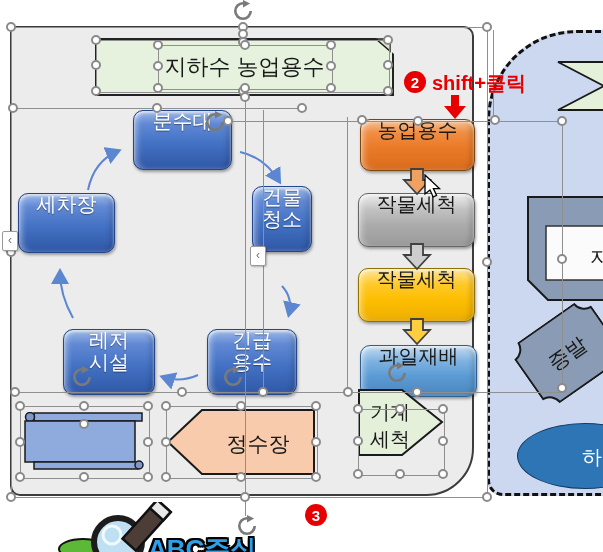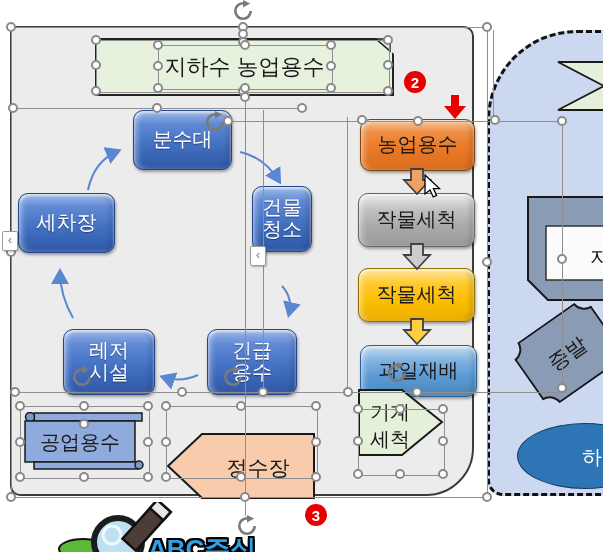--- a/index.html
+++ b/index.html
@@ -10,21 +10,21 @@
   
   #bigrect{left:10px;top:26px;width:460px;height:466px;background:#ececec;
            border:2px solid #3c3c3c;border-radius:6px 10px 48px 10px;}
   
   #rpanel{left:487px;top:30px;width:220px;height:460px;background:#ccd8ef;
           border:3px dashed #111;border-radius:90px 0 0 16px;}
   
   #titlebox{left:95px;top:38px;width:295px;height:54px;background:#e6f2dd;border:2px solid #222;
             display:flex;align-items:center;justify-content:center;font-size:22px;}
   
-  .gbox{border-radius:10px;display:flex;align-items:center;justify-content:center;
+  .gbox{border-radius:10px;display:flex;align-items:flex-start;justify-content:center;
         font-size:20px;line-height:1.08;
         box-shadow:inset 0 2px 3px rgba(255,255,255,.65),inset 4px 0 5px rgba(255,255,255,.3),
                    inset -4px 0 5px rgba(0,0,0,.15),1px 2px 3px rgba(0,0,0,.35);}
   .g-blue{background:linear-gradient(180deg,#9db9e8 0%,#6189d4 22%,#4472c4 55%,#2f57a6 100%);
           border:1px solid #24468c;color:#fff;text-shadow:0 1px 1px rgba(0,0,0,.4);}
   .g-orange{background:linear-gradient(180deg,#f8c69b 0%,#ef8e44 25%,#ea7a28 55%,#d96c1b 100%);border:1.5px solid #7d4510;}
   .g-gray{background:linear-gradient(180deg,#eeeeee 0%,#c2c2c2 30%,#ababab 60%,#9a9a9a 100%);border:1.5px solid #666;}
   .g-yellow{background:linear-gradient(180deg,#ffe59a 0%,#ffc929 30%,#fdbd00 60%,#edae00 100%);border:1.5px solid #8f7000;}
   .g-lblue{background:linear-gradient(180deg,#c4dcf1 0%,#7fb2e0 30%,#5b9bd5 60%,#4a86bd 100%);border:1.5px solid #2f5f8f;}
   
@@ -115,24 +115,23 @@
     </div>
 
   <div class="abs" style="left:24px;top:412px;width:120px;height:58px;">
     <svg width="120" height="58">
       <rect x="10" y="1" width="108" height="8" fill="#8faadc" stroke="#1a1a1a" stroke-width="1.5"></rect>
       <circle cx="6" cy="5" r="4.5" fill="#7c97cc" stroke="#1a1a1a" stroke-width="1.5"></circle>
       <rect x="1" y="9" width="110" height="41" fill="#8faadc" stroke="#1a1a1a" stroke-width="1.5"></rect>
       <rect x="10" y="50" width="104" height="7" fill="#8faadc" stroke="#1a1a1a" stroke-width="1.5"></rect>
       <circle cx="115" cy="53" r="4" fill="#7c97cc" stroke="#1a1a1a" stroke-width="1.5"></circle>
     </svg>
-    <div class="abs lbl" style="left:0;top:17px;width:112px;font-size:20px;">공업용수</div>
-  </div>
-
-  <div class="abs" style="left:166px;top:408px;width:150px;height:68px;margin-top:24px;">
+  </div>
+
+  <div class="abs" style="left:166px;top:408px;width:150px;height:68px;">
     <svg width="150" height="68">
       <polygon points="36,2 148,2 148,66 36,66 2,34" fill="#f8cbad" stroke="#1a1a1a" stroke-width="2"></polygon>
     </svg>
     <div class="abs lbl" style="left:36px;top:22px;width:112px;font-size:21px;">정수장</div>
   </div>
 
   <div class="abs" style="left:358px;top:389px;width:86px;height:67px;">
     <svg width="86" height="67">
       <polygon points="1,1 44,1 84,33 44,66 1,66" fill="#e4f0da" stroke="#1a1a1a" stroke-width="2"></polygon>
     </svg>
@@ -265,20 +264,21 @@
       <div class="rot" style="left: 247px; top: 526px;"><svg width="22" height="22" viewBox="0 0 20 20">
           <path d="M10 3 a7 7 0 1 0 7 7" fill="none" stroke="#7a7a7a" stroke-width="2.4"></path>
           <polygon points="10,0 16.5,3.2 10,6.8" fill="#7a7a7a"></polygon>
         </svg></div>
     </div>
 
   <div class="chevbtn" style="left:2px;top:231px;">‹</div>
   <div class="chevbtn" style="left:250px;top:246px;">‹</div>
 
   <div class="badge" style="left:404px;top:71px;">2</div>
+  <div class="redtext" style="left:432px;top:70px;">shift+클릭</div>
   <div class="badge" style="left:305px;top:504px;">3</div>
 
   <svg class="abs" style="left:424px;top:174px;" width="22" height="26">
     <path d="M1,1 L1,20 L6,16 L9.2,23 L12.6,21.4 L9.4,14.6 L15.5,14.6 Z" fill="#fff" stroke="#000" stroke-width="1.3"></path>
   </svg>
 
   <div class="abs" style="left:48px;top:496px;width:210px;height:70px;">
     <div class="abs" style="left:10px;top:42px;width:46px;height:18px;background:#5cb836;border:2.5px solid #111;border-radius:50%;"></div>
     <svg class="abs" style="left:38px;top:6px;" width="130" height="64">
       <circle cx="32" cy="40" r="24" fill="#bfe0f2" stroke="#1c1c1c" stroke-width="6"></circle>

